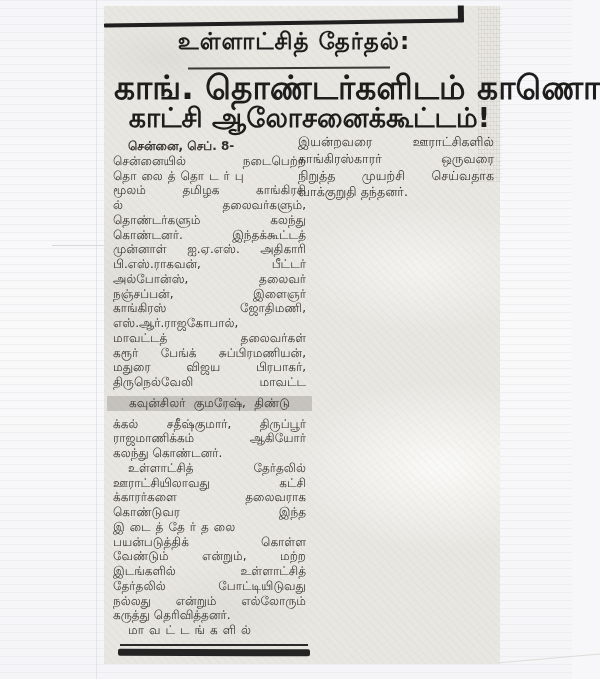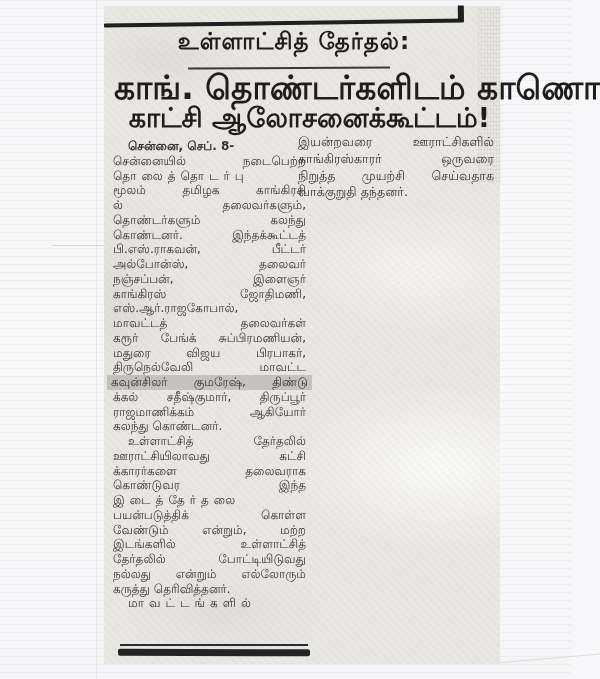--- a/index.html
+++ b/index.html
@@ -76,21 +76,21 @@
   .line{
     display:block;text-align:justify;text-align-last:justify;
     color:#34322e;
   }
   .line.nj{text-align-last:left;}
   .line.ind{text-indent:15px;}
   .line.ls{letter-spacing:5px;}
   .line.b{font-weight:bold;}
   .line.hl{
     background:linear-gradient(rgba(148,146,138,.42),rgba(148,146,138,.42));
-    margin:0 -6px;padding:0 4px;
+    margin:6px -6px;padding:0 22px;
   }
 
   .bottom-rule-thin{
     position:absolute;left:16px;top:638px;width:188px;height:1.5px;background:#2b2b2b;
   }
   .bottom-rule-thick{
     position:absolute;left:14px;top:643px;width:192px;height:7px;background:#242424;border-radius:2px;transform:rotate(0.2deg);
   }
 </style>
 </head>
@@ -112,20 +112,21 @@
     <div class="headline-2">காட்சி ஆலோசனைக்கூட்டம்!</div>
 
     <div class="col col1">
         <span class="line ind b nj">சென்னை, செப். 8-</span>
         <span class="line">சென்னையில் நடைபெற்ற</span>
         <span class="line ls">தொலைத்தொடர்பு</span>
         <span class="line">மூலம் தமிழக காங்கிரசி</span>
         <span class="line">ல் தலைவர்களும்,</span>
         <span class="line">தொண்டர்களும் கலந்து</span>
         <span class="line">கொண்டனர். இந்தக்கூட்டத்</span>
+        <span class="line">முன்னாள் ஐ.ஏ.எஸ். அதிகாரி</span>
         <span class="line">பி.எஸ்.ராகவன், பீட்டர்</span>
         <span class="line">அல்போன்ஸ், தலைவர்</span>
         <span class="line">நஞ்சப்பன், இளைஞர்</span>
         <span class="line">காங்கிரஸ் ஜோதிமணி,</span>
         <span class="line">எஸ்.ஆர்.ராஜகோபால்,</span>
         <span class="line">மாவட்டத் தலைவர்கள்</span>
         <span class="line">கரூர் பேங்க் சுப்பிரமணியன்,</span>
         <span class="line">மதுரை விஜய பிரபாகர்,</span>
         <span class="line">திருநெல்வேலி மாவட்ட</span>
         <span class="line hl">கவுன்சிலர் குமரேஷ், திண்டு</span>

